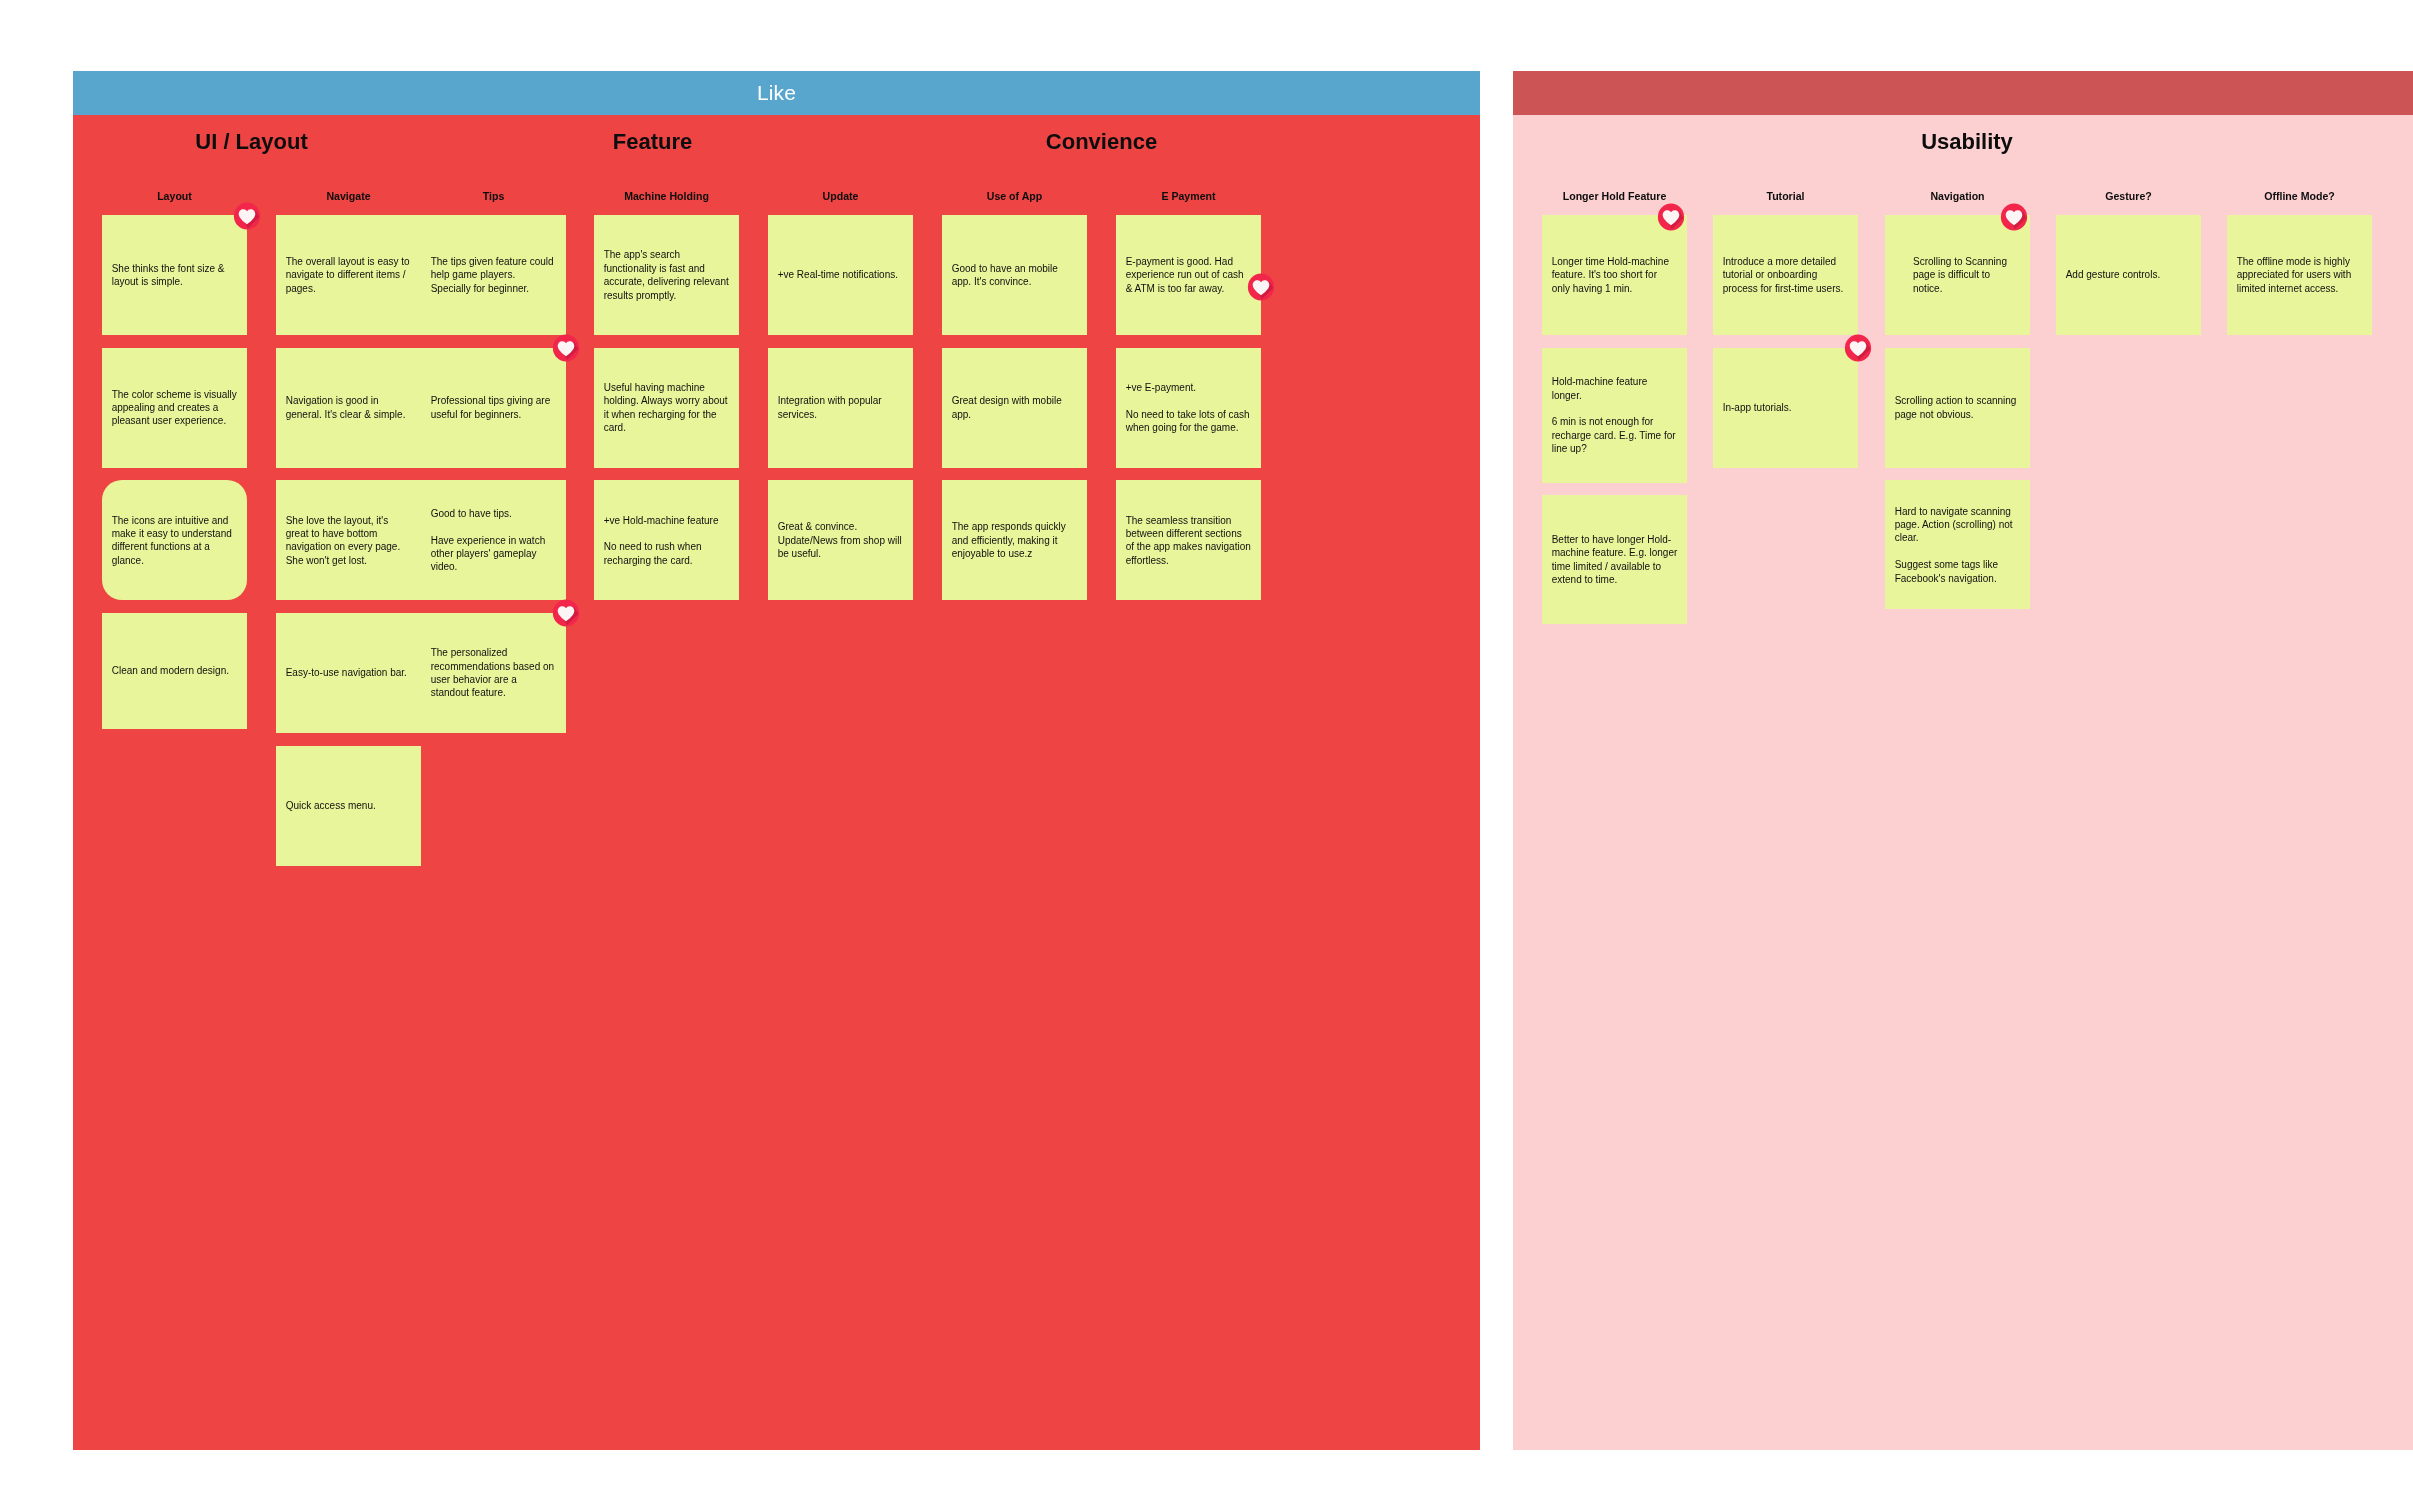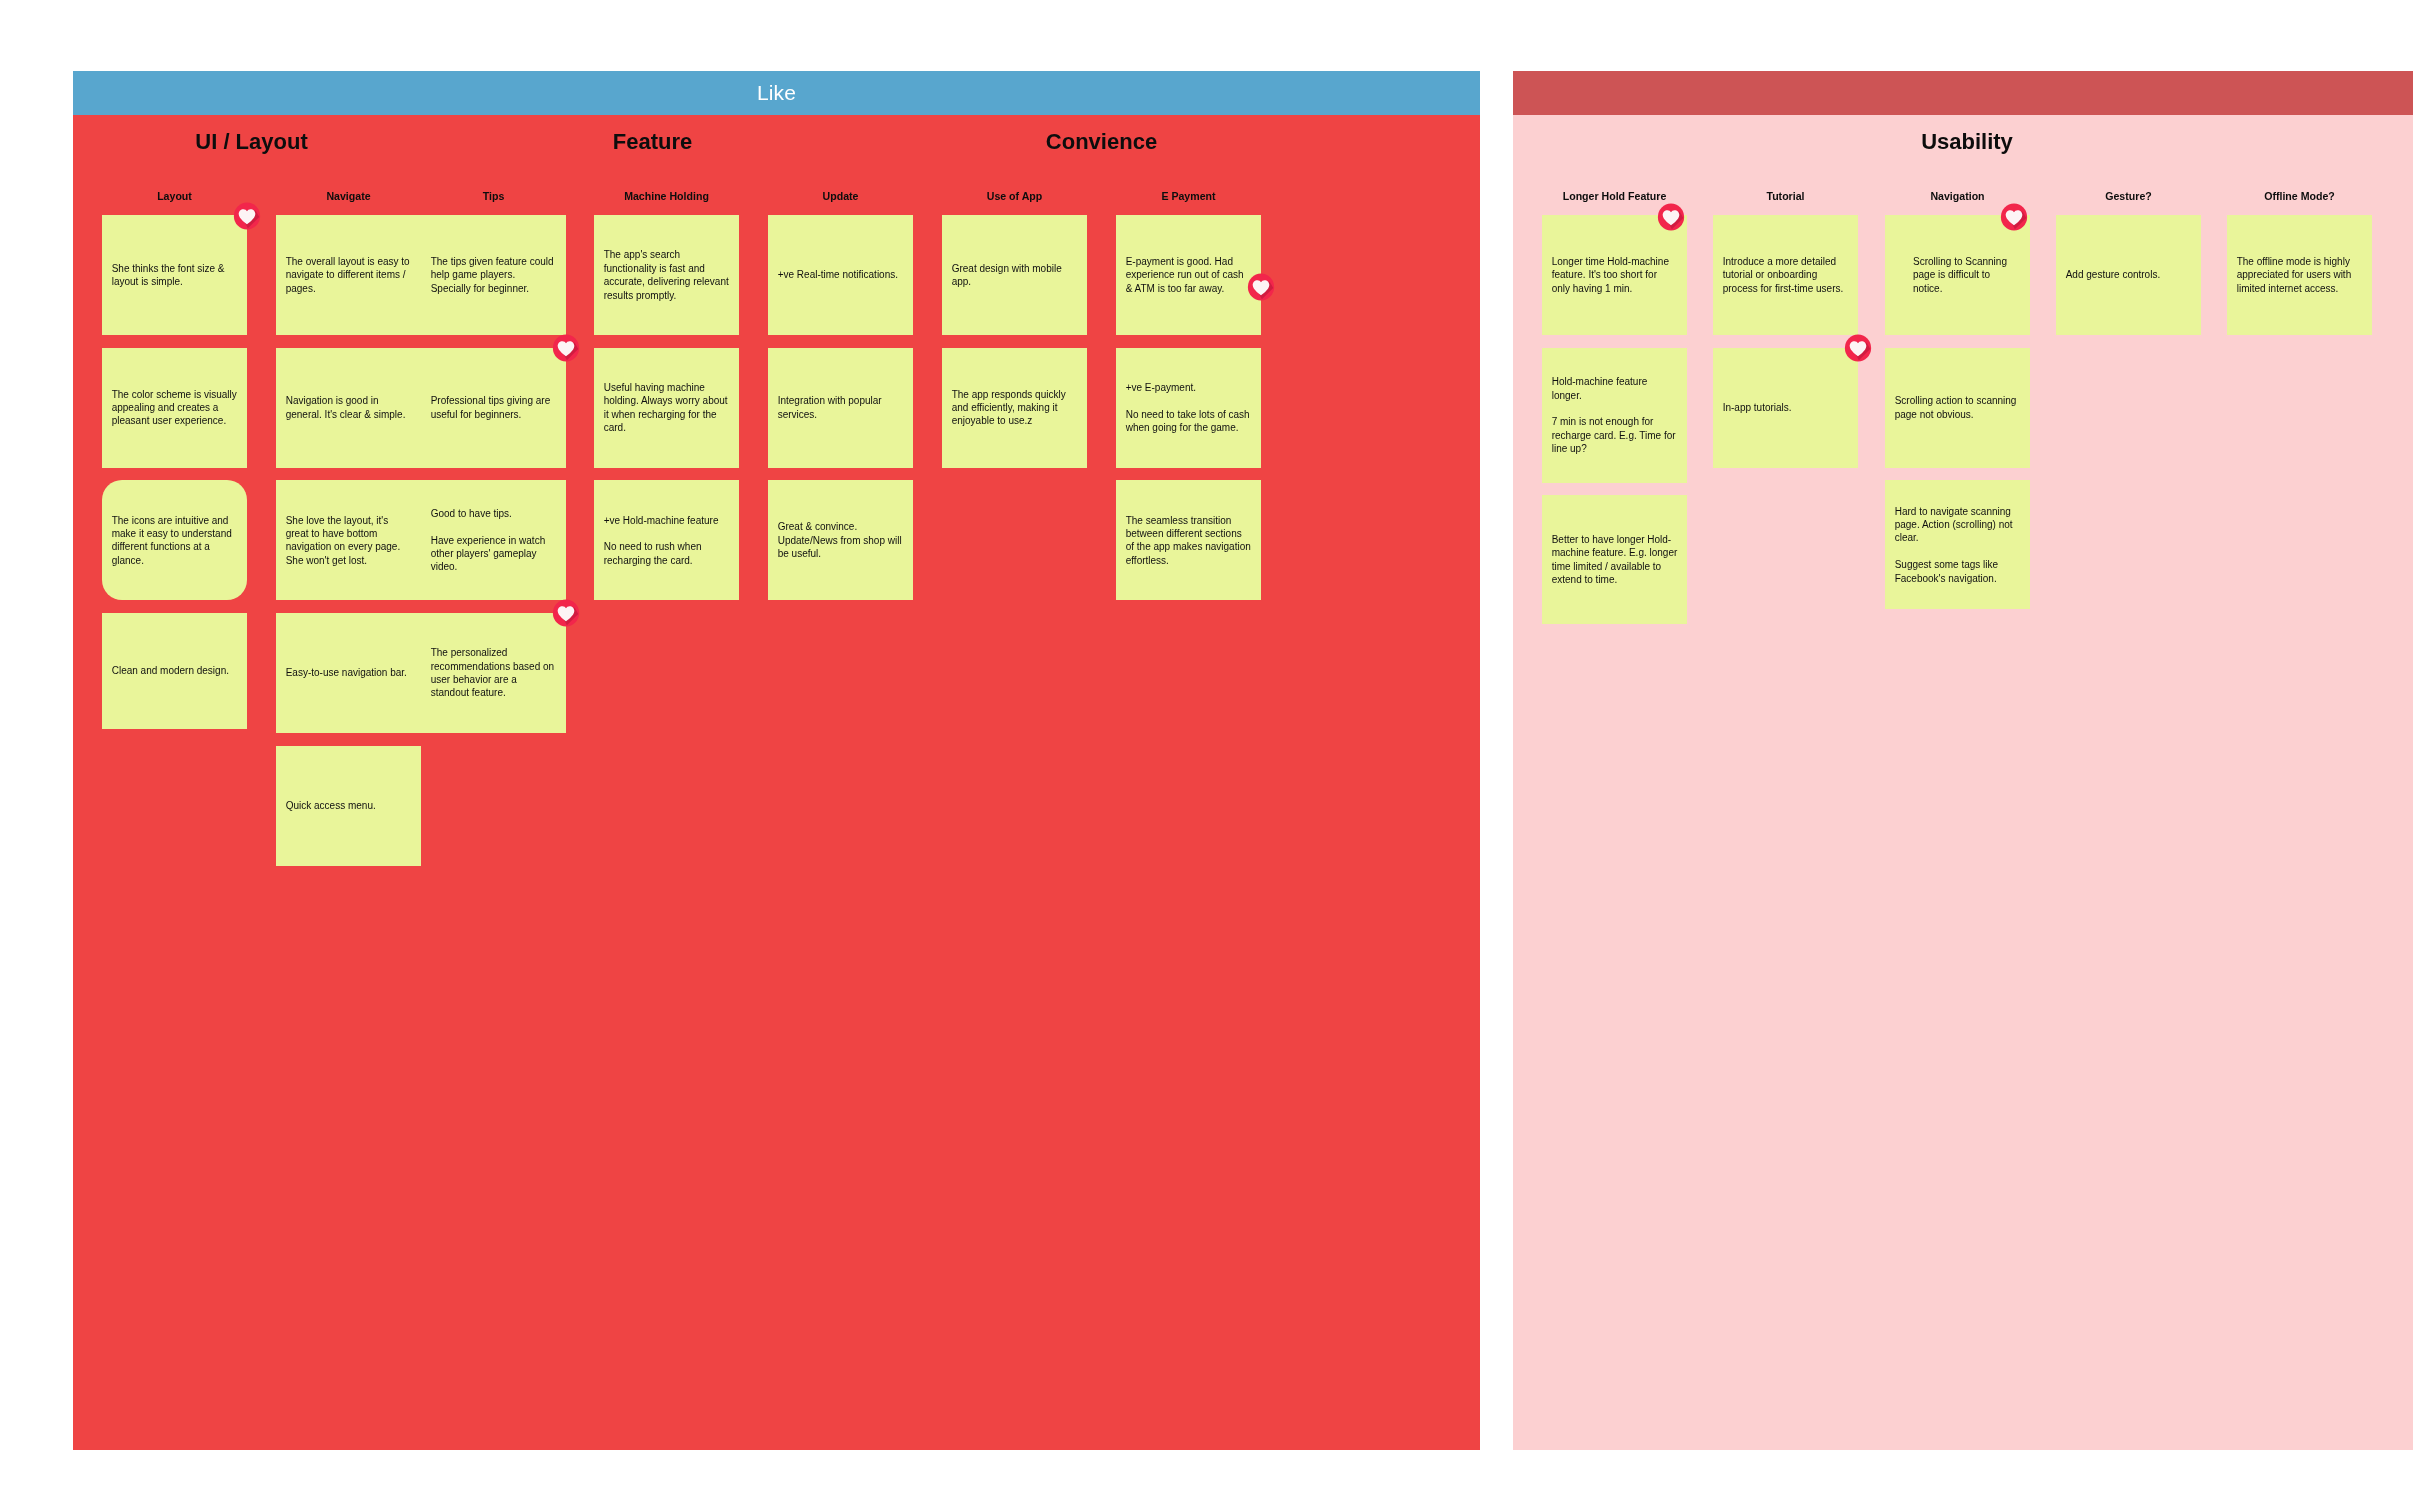--- a/index.html
+++ b/index.html
@@ -223,20 +223,23 @@
             <div class="note-text">Integration with popular services.</div>
           </div>
           <div class="note" style="height: 120px;">
             <div class="note-text">Great &amp; convince. Update/News from shop will be useful.</div>
           </div>
         </div>
         <div class="group-title" style="left: 869px; top: 14.5px; width: 319px;">Convience</div>
         <div class="column" style="left: 869px; top: 75px; width: 145px;">
           <div class="col-title">Use of App</div>
           <div class="note" style="height: 120px;">
+            <div class="note-text">Good to have an mobile app. It's convince.</div>
+          </div>
+          <div class="note" style="height: 120px;">
             <div class="note-text">Great design with mobile app.</div>
           </div>
           <div class="note" style="height: 120px;">
             <div class="note-text">The app responds quickly and efficiently, making it enjoyable to use.z</div>
           </div>
         </div>
         <div class="column" style="left: 1043px; top: 75px; width: 145px;">
           <div class="col-title">E Payment</div>
           <div class="note" style="height: 120px;">
             <div class="note-text">E-payment is good. Had experience run out of cash &amp; ATM is too far away.</div>
@@ -271,21 +274,21 @@
               <svg viewBox="0 0 64 64" aria-hidden="true">
                 <ellipse cx="32" cy="32" rx="30" ry="31" fill="#F2264B"></ellipse>
                 <path d="M34 60 L60 34 L52 20 L32 18 L18 30 Z" fill="#D11C40"></path>
                 <path d="M32 51 C32 51 13 38.5 13 27.5 C13 21.2 17.8 16.5 23.8 16.5 C27.6 16.5 30.5 18.4 32 20.9 C33.5 18.4 36.4 16.5 40.2 16.5 C46.2 16.5 51 21.2 51 27.5 C51 38.5 32 51 32 51 Z" fill="#FDF4F5"></path>
               </svg>
             </div>
           </div>
           <div class="note" style="height: 135px;">
             <div class="note-text">Hold-machine feature longer.
 
-7 min is not enough for recharge card. E.g. Time for line up?</div>
+6 min is not enough for recharge card. E.g. Time for line up?</div>
           </div>
           <div class="note" style="height: 129px;">
             <div class="note-text">Better to have longer Hold-machine feature. E.g. longer time limited / available to extend to time.</div>
           </div>
         </div>
         <div class="column" style="left: 200px; top: 75px; width: 145px;">
           <div class="col-title">Tutorial</div>
           <div class="note" style="height: 120px;">
             <div class="note-text">Introduce a more detailed tutorial or onboarding process for first-time users.</div>
           </div>

